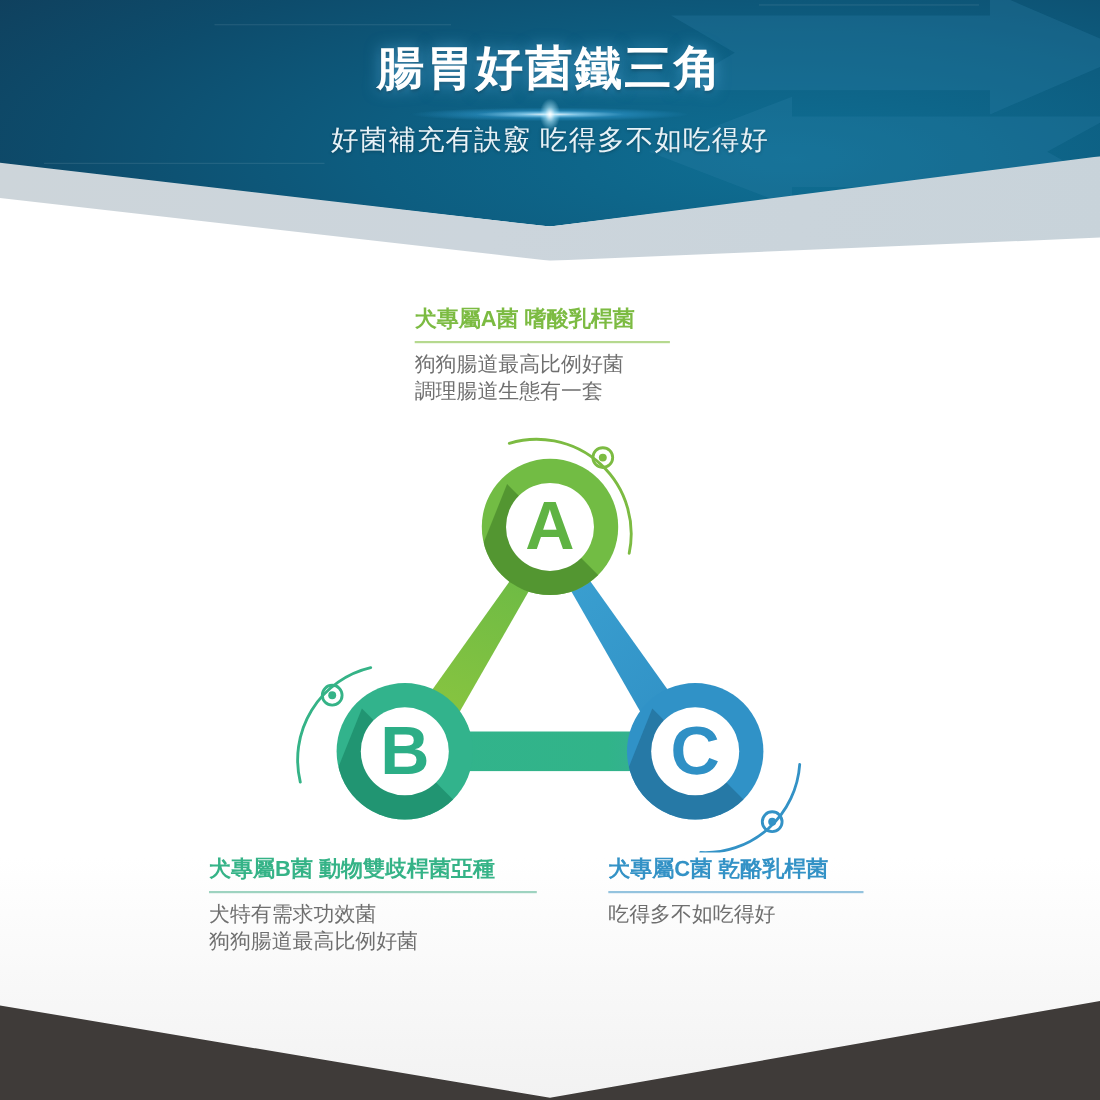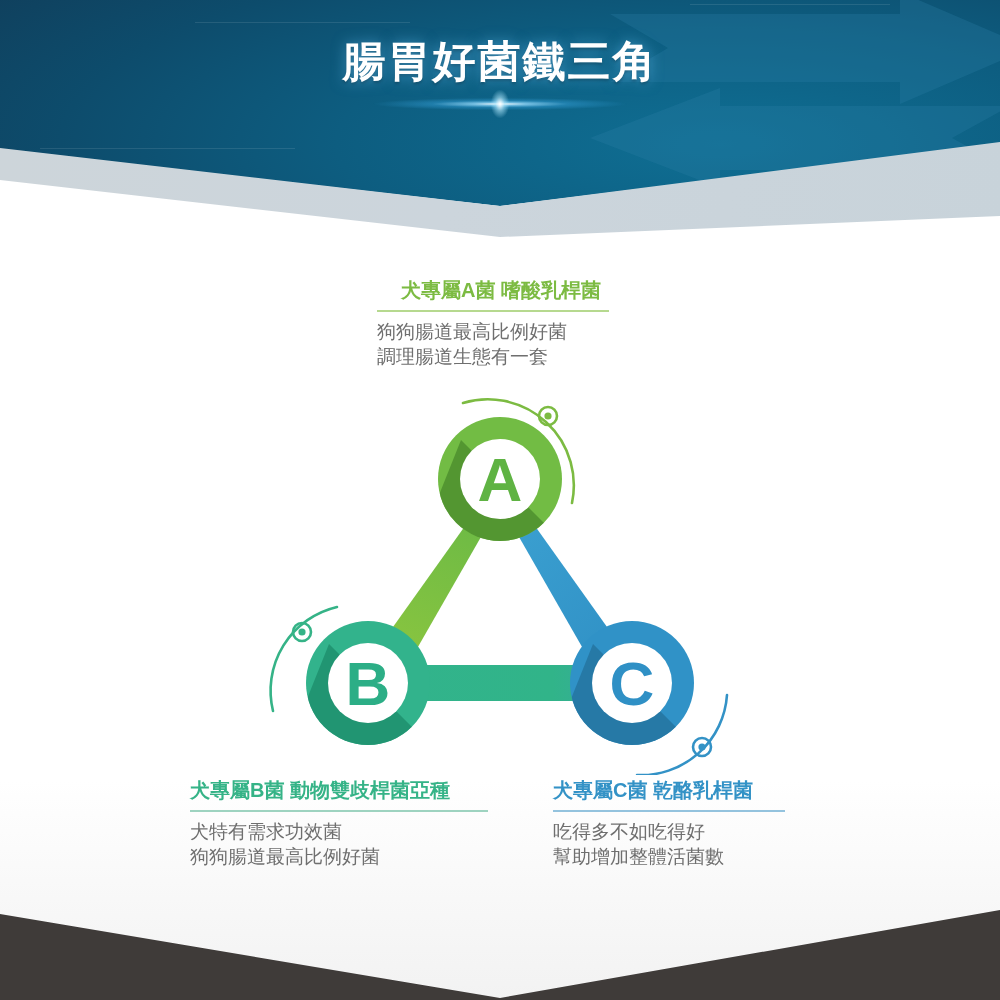--- a/index.html
+++ b/index.html
@@ -85,21 +85,21 @@
     clip-path:polygon(0 14px,500px 98px,1000px 10px,1000px 100px,0 100px);
   }
 
   
   .txt-block{position:absolute;}
   .txt-title{font-size:20px;font-weight:bold;line-height:1.25;white-space:nowrap;}
   .txt-rule{height:2px;margin-top:7px;margin-bottom:7px;}
   .txt-line{font-size:19px;line-height:1.32;color:#6f6f6f;white-space:nowrap;}
 
   .block-a{left:377px;top:278px;}
-  .block-a .txt-title{color:#7cbb42;margin-left:24px;}
+  .block-a .txt-title{color:#7cbb42;}
   .block-a .txt-rule{background:#b6d98f;width:232px;}
   .block-b{left:190px;top:778px;}
   .block-b .txt-title{color:#35b387;}
   .block-b .txt-rule{background:#9ed3c0;width:298px;}
   .block-c{left:553px;top:778px;}
   .block-c .txt-title{color:#3392c6;}
   .block-c .txt-rule{background:#94c3de;width:232px;}
 
   
   .diagram{position:absolute;left:265px;top:395px;width:470px;height:380px;}
@@ -114,20 +114,21 @@
     <div class="banner-mask">
       <div class="banner-bg"></div>
       <div class="arrow-deco arrow-r"></div>
       <div class="arrow-deco arrow-l"></div>
       <div class="hline hl1"></div>
       <div class="hline hl2"></div>
       <div class="hline hl3"></div>
       <div class="banner-title">腸胃好菌鐵三角</div>
       <div class="glow"></div>
       <div class="glow-core"></div>
+      <div class="banner-sub">好菌補充有訣竅 吃得多不如吃得好</div>
     </div>
   </div>
 
   <div class="grey-band"></div>
 
   <div class="txt-block block-a">
     <div class="txt-title">犬專屬A菌 嗜酸乳桿菌</div>
     <div class="txt-rule"></div>
     <div class="txt-line">狗狗腸道最高比例好菌</div>
     <div class="txt-line">調理腸道生態有一套</div>
@@ -219,18 +220,17 @@
     <div class="txt-title">犬專屬B菌 動物雙歧桿菌亞種</div>
     <div class="txt-rule"></div>
     <div class="txt-line">犬特有需求功效菌</div>
     <div class="txt-line">狗狗腸道最高比例好菌</div>
   </div>
 
   <div class="txt-block block-c">
     <div class="txt-title">犬專屬C菌 乾酪乳桿菌</div>
     <div class="txt-rule"></div>
     <div class="txt-line">吃得多不如吃得好</div>
-    <div class="txt-line">幫助增加整體活菌數</div>
   </div>
 
   <div class="bottom-band"></div>
 
 </div>
 
 </body></html>

